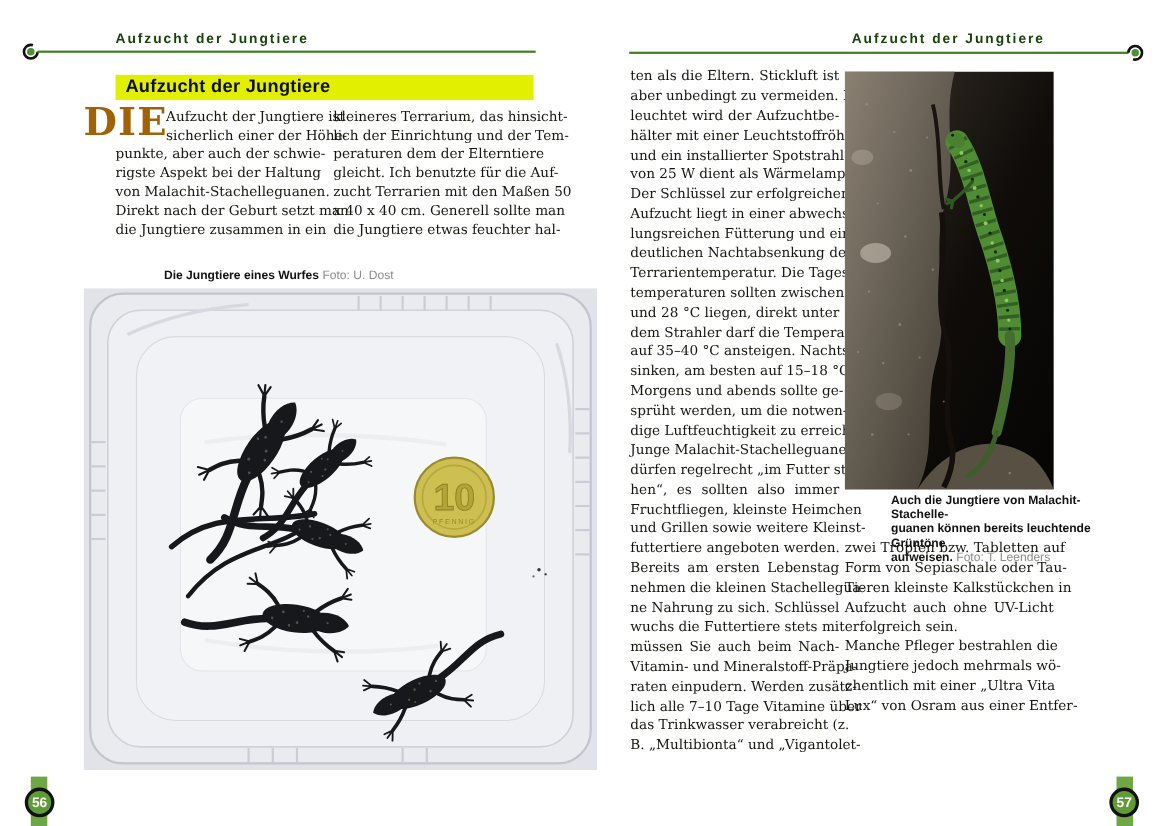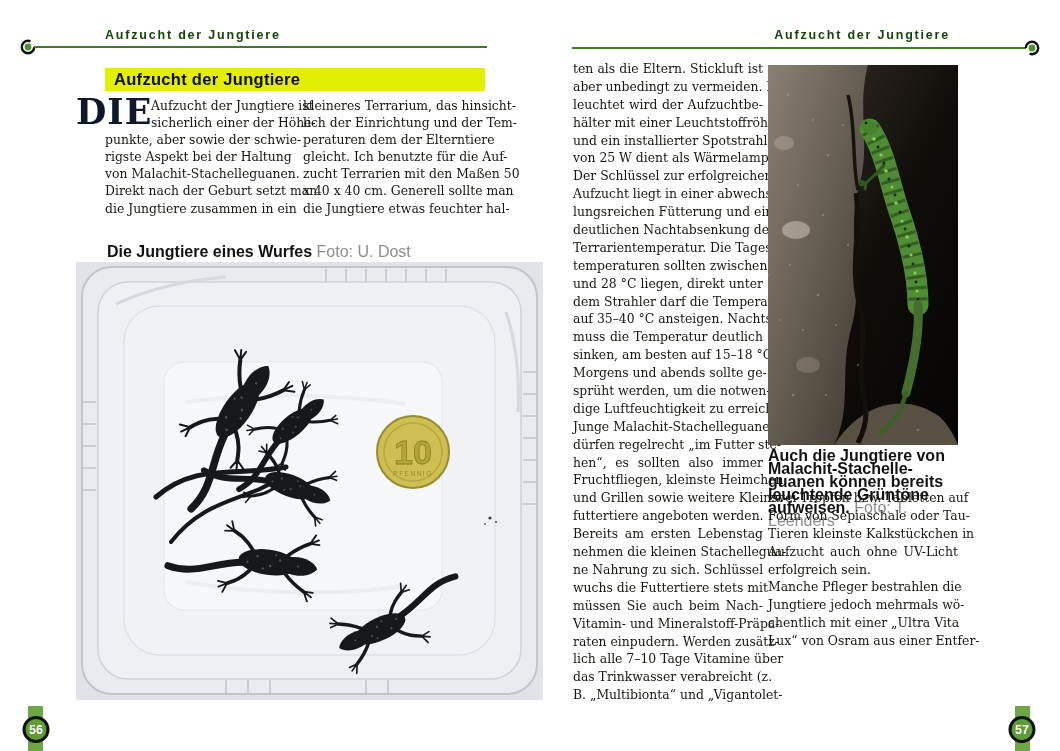--- a/index.html
+++ b/index.html
@@ -8,31 +8,31 @@
   .abs{position:absolute;}
   
   .running-head{font-weight:bold;font-size:12.5px;letter-spacing:1.8px;color:#17430a;white-space:nowrap;}
   .rh-right{text-align:right;}
   .rule{height:2px;background:#3f7e1c;}
   
   .title-bar{background:#e3ef00;height:23px;width:380px;color:#0d0d0d;
              font-weight:bold;font-size:16.5px;letter-spacing:.3px;padding:2px 0 0 9px;box-sizing:border-box;white-space:nowrap;}
   
   .dropcap{font-family:"DejaVu Serif",serif;font-weight:bold;font-size:35px;line-height:1;
-           color:#0f172a;letter-spacing:1px;}
+           color:#a16207;letter-spacing:1px;}
   
   .col{font-family:"DejaVu Serif",serif;font-size:12.4px;color:#161610;}
   .col .line{text-align:justify;text-align-last:justify;white-space:nowrap;}
   .col .line.pend{text-align-last:left;}
   .lh17 .line{line-height:17.1px;height:17.1px;}
   .lh18 .line{line-height:17.9px;height:17.9px;}
   .col-l1 .para:nth-child(1) .line:nth-child(1),
   .col-l1 .para:nth-child(1) .line:nth-child(2){padding-left:46px;}
   
-  .caption{font-size:16px;font-weight:bold;color:#121212;line-height:13px;}
+  .caption{font-size:11px;font-weight:bold;color:#121212;line-height:13px;margin-left:42px;}
   .caption .blk{display:block;}
   .credit{color:#8d8d8d;font-weight:normal;}
   .photo{line-height:0;}
   .pagebar{width:15px;height:45px;background:#6fa646;}
 </style>
 </head>
 <body>
 
 <div class="abs" style="left:19px;top:38px;width:18px;height:18px;">
   <svg width="18" height="18">
@@ -44,21 +44,21 @@
 <div class="abs running-head" style="left:105px;top:28px;">Aufzucht der Jungtiere</div>
 
 <div class="abs title-bar" style="left:105px;top:68px;">Aufzucht der Jungtiere</div>
 
 <div class="abs dropcap" style="left:76px;top:94px;">DIE</div>
 
 <div class="abs col lh17 col-l1" style="left:105px;top:97px;width:184px;">
     <div class="para">
       <div class="line">Aufzucht der Jungtiere ist</div>
       <div class="line">sicherlich einer der Höhe-</div>
-      <div class="line">punkte, aber sowie der schwie-</div>
+      <div class="line">punkte, aber auch der schwie-</div>
       <div class="line">rigste Aspekt bei der Haltung</div>
       <div class="line">von Malachit-Stachelleguanen.</div>
       <div class="line">Direkt nach der Geburt setzt man</div>
       <div class="line">die Jungtiere zusammen in ein</div>
     </div>
   </div>
 <div class="abs col lh17" style="left:303px;top:97px;width:183px;">
     <div class="para">
       <div class="line">kleineres Terrarium, das hinsicht-</div>
       <div class="line">lich der Einrichtung und der Tem-</div>
@@ -169,21 +169,20 @@
       <div class="line">von 25 W dient als Wärmelampe.</div>
       <div class="line">Der Schlüssel zur erfolgreichen</div>
       <div class="line">Aufzucht liegt in einer abwechs-</div>
       <div class="line">lungsreichen Fütterung und einer</div>
       <div class="line">deutlichen Nachtabsenkung der</div>
       <div class="line">Terrarientemperatur. Die Tages-</div>
       <div class="line">temperaturen sollten zwischen 22</div>
       <div class="line">und 28 °C liegen, direkt unter</div>
       <div class="line">dem Strahler darf die Temperatur</div>
       <div class="line">auf 35–40 °C ansteigen. Nachts</div>
-      <div class="line">muss die Temperatur deutlich</div>
       <div class="line">sinken, am besten auf 15–18 °C.</div>
       <div class="line">Morgens und abends sollte ge-</div>
       <div class="line">sprüht werden, um die notwen-</div>
       <div class="line">dige Luftfeuchtigkeit zu erreichen.</div>
       <div class="line">Junge Malachit-Stachelleguane</div>
       <div class="line">dürfen regelrecht „im Futter ste-</div>
       <div class="line">hen“, es sollten also immer</div>
       <div class="line">Fruchtfliegen, kleinste Heimchen</div>
       <div class="line">und Grillen sowie weitere Kleinst-</div>
       <div class="line pend">futtertiere angeboten werden.</div>

